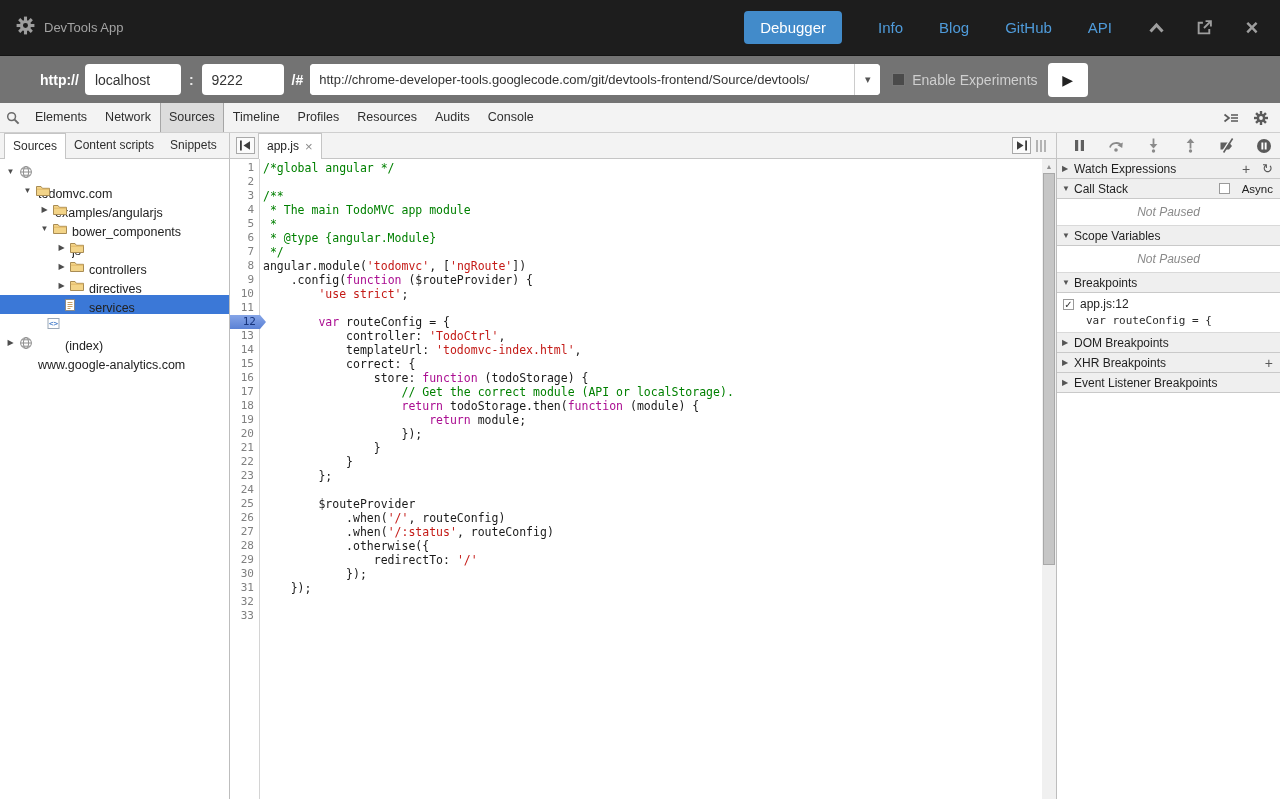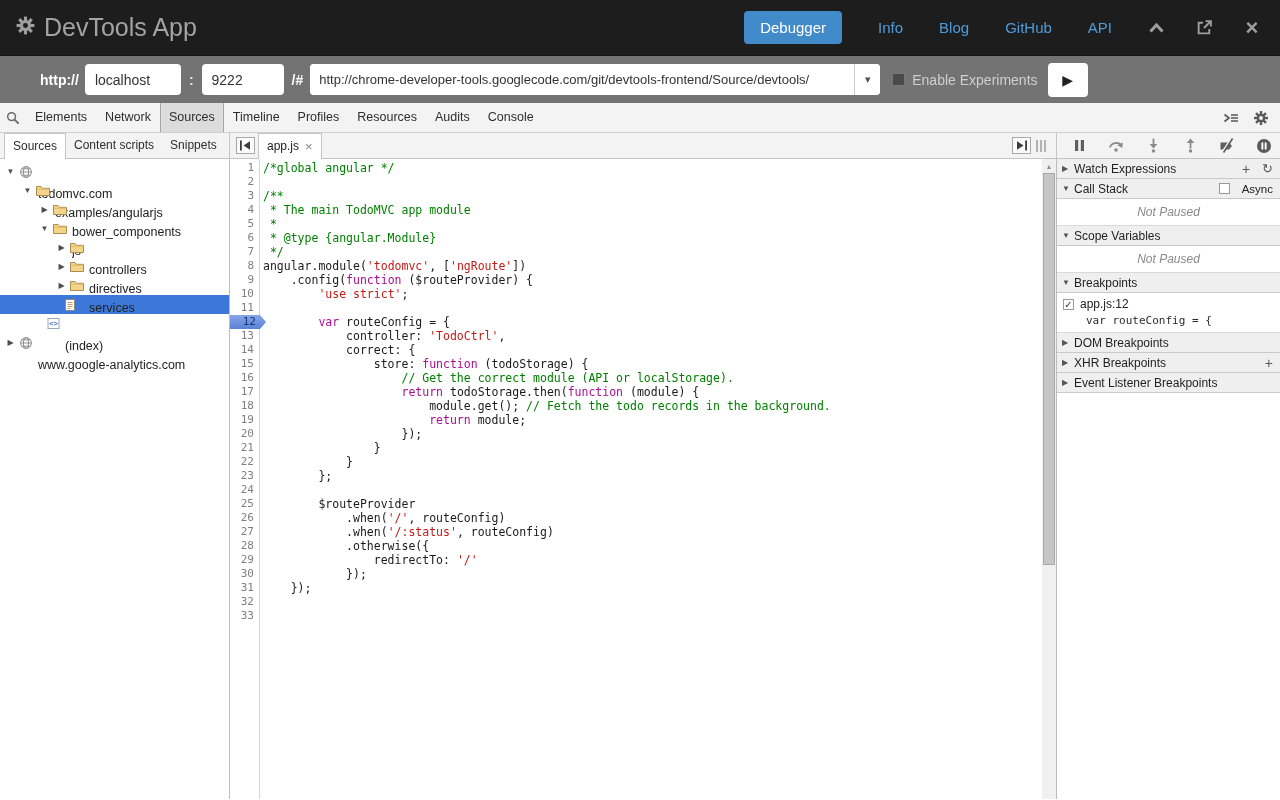--- a/index.html
+++ b/index.html
@@ -1,21 +1,21 @@
 <!DOCTYPE html>
 <html><head>
 <meta charset="utf-8">
 <style>
   * { margin:0; padding:0; box-sizing:border-box; }
   html,body { width:1280px; height:800px; overflow:hidden; font-family:"Liberation Sans", sans-serif; background:#fff; }
 
   
   .app-header { height:55px; background:#1d1d1d; display:flex; align-items:center; padding:0 18px 0 16px; }
   .brand { display:flex; align-items:center; gap:9px; }
-  .brand-title { color:#a3a3a3; font-size:25px;text-align:right; }
+  .brand-title { color:#a3a3a3; font-size:13px;text-align:right; }
   .header-spacer { flex:1; }
   .header-nav { display:flex; align-items:center; gap:36px; margin-right:34px;justify-content:space-between; }
   .nav-item { color:#4f9bda; font-size:15px; cursor:pointer; }
   .nav-btn { background:#428bca; color:#fff; padding:8px 16px; border-radius:4px; }
   .win-icons { display:flex; align-items:center; gap:28px; }
   .win-icons .wi { width:20px; height:20px; display:flex; align-items:center; justify-content:center; color:#9e9e9e; }
   .close-glyph { font-size:22px; font-weight:bold; color:#9e9e9e; line-height:18px; }
 
   
   .connect-bar { height:48px; background:#737373; border-top:1px solid #141414; display:flex; align-items:center; padding-left:40px; }
@@ -426,25 +426,25 @@
         <div class="code-line"><span class="tok-c"> * The main TodoMVC app module</span></div>
         <div class="code-line"><span class="tok-c"> *</span></div>
         <div class="code-line"><span class="tok-c"> * @type {angular.Module}</span></div>
         <div class="code-line"><span class="tok-c"> */</span></div>
         <div class="code-line"><span class="tok-p">angular.module(</span><span class="tok-s">'todomvc'</span><span class="tok-p">, [</span><span class="tok-s">'ngRoute'</span><span class="tok-p">])</span></div>
         <div class="code-line"><span class="tok-p">    .config(</span><span class="tok-k">function</span><span class="tok-p"> ($routeProvider) {</span></div>
         <div class="code-line"><span class="tok-p">        </span><span class="tok-s">'use strict'</span><span class="tok-p">;</span></div>
         <div class="code-line"></div>
         <div class="code-line"><span class="tok-p">        </span><span class="tok-k">var</span><span class="tok-p"> routeConfig = {</span></div>
         <div class="code-line"><span class="tok-p">            controller: </span><span class="tok-s">'TodoCtrl'</span><span class="tok-p">,</span></div>
+        <div class="code-line"><span class="tok-p">            templateUrl: </span><span class="tok-s">'todomvc-index.html'</span><span class="tok-p">,</span></div>
         <div class="code-line"><span class="tok-p">            correct: {</span></div>
         <div class="code-line"><span class="tok-p">                store: </span><span class="tok-k">function</span><span class="tok-p"> (todoStorage) {</span></div>
         <div class="code-line"><span class="tok-p">                    </span><span class="tok-c">// Get the correct module (API or localStorage).</span></div>
         <div class="code-line"><span class="tok-p">                    </span><span class="tok-k">return</span><span class="tok-p"> todoStorage.then(</span><span class="tok-k">function</span><span class="tok-p"> (module) {</span></div>
-        <div class="code-line"><span class="tok-p">                        module.get(); </span><span class="tok-c">// Fetch the todo records in the background.</span></div>
         <div class="code-line"><span class="tok-p">                        </span><span class="tok-k">return</span><span class="tok-p"> module;</span></div>
         <div class="code-line"><span class="tok-p">                    });</span></div>
         <div class="code-line"><span class="tok-p">                }</span></div>
         <div class="code-line"><span class="tok-p">            }</span></div>
         <div class="code-line"><span class="tok-p">        };</span></div>
         <div class="code-line"></div>
         <div class="code-line"><span class="tok-p">        $routeProvider</span></div>
         <div class="code-line"><span class="tok-p">            .when(</span><span class="tok-s">'/'</span><span class="tok-p">, routeConfig)</span></div>
         <div class="code-line"><span class="tok-p">            .when(</span><span class="tok-s">'/:status'</span><span class="tok-p">, routeConfig)</span></div>
         <div class="code-line"><span class="tok-p">            .otherwise({</span></div>

